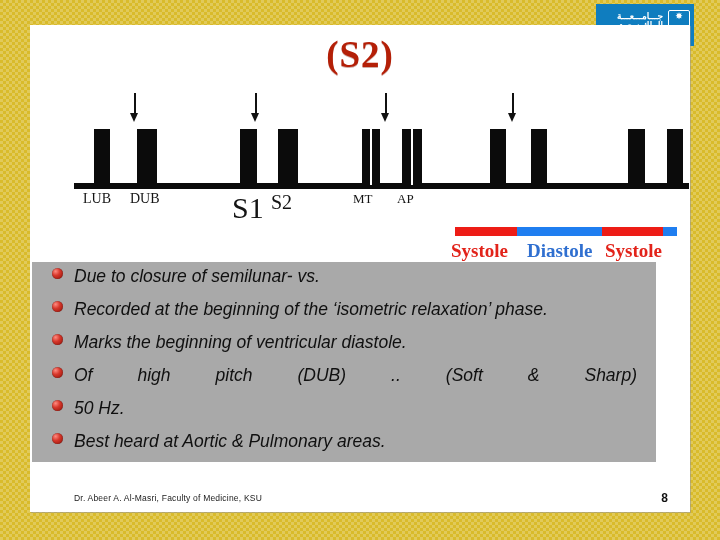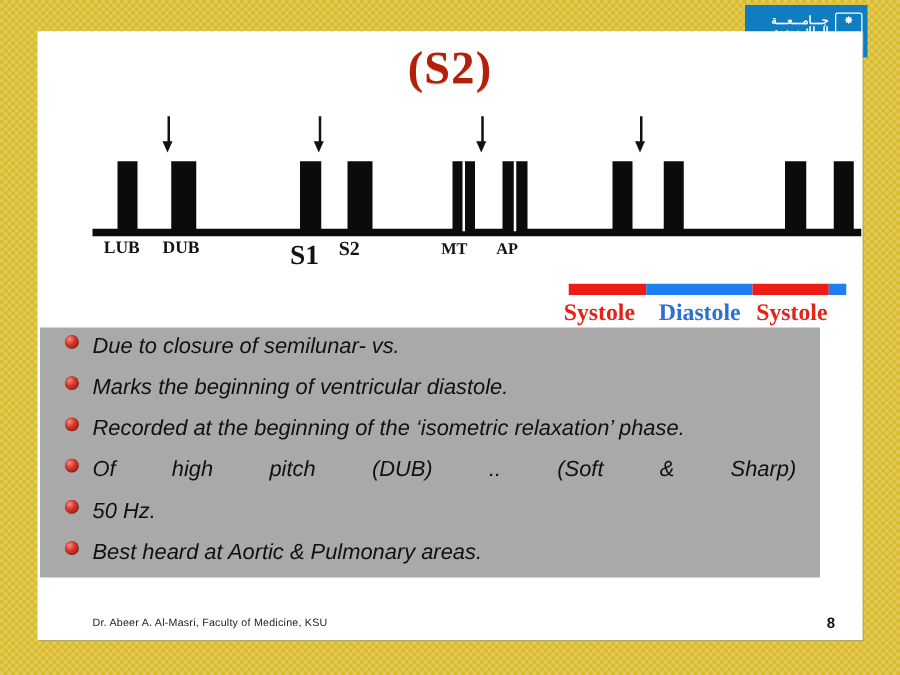--- a/index.html
+++ b/index.html
@@ -91,21 +91,21 @@
   }
   .spike.split::after {
     content: ""; position: absolute; left: 50%; top: 0; bottom: 0;
     width: 2px; margin-left: -1px; background: #ffffff;
   }
 
   
   .dlabel {
     position: absolute;
     font-family: "Liberation Serif", serif;
-    font-weight: bold;
+    font-weight: normal;
     color: #141414;
     white-space: nowrap;
   }
 
   
   #phasebar { position: absolute; left: 0; top: 134px; width: 645px; height: 9px; }
   .seg { position: absolute; top: 0; height: 9px; }
   .seg.red { background: #ed1c16; }
   .seg.blue { background: #1f7ef0; }
 
@@ -207,22 +207,22 @@
           <div class="spike split" style="left: 322px; width: 18px; height: 56px;"></div>
           <div class="spike split" style="left: 362px; width: 20px; height: 56px;"></div>
           <div class="spike" style="left: 450px; width: 16px; height: 56px;"></div>
           <div class="spike" style="left: 491px; width: 16px; height: 56px;"></div>
           <div class="spike" style="left: 588px; width: 17px; height: 56px;"></div>
           <div class="spike" style="left: 627px; width: 16px; height: 56px;"></div>
         </div>
       <div id="labels-layer">
           <div class="dlabel" style="left: 43px; top: 98px; font-size: 14px;">LUB</div>
           <div class="dlabel" style="left: 90px; top: 98px; font-size: 14px; text-align: right;">DUB</div>
-          <div class="dlabel" style="left: 192px; top: 98px; font-size: 22px;">S1</div>
-          <div class="dlabel" style="left: 231px; top: 98px; font-size: 16px;">S2</div>
+          <div class="dlabel" style="left: 192px; top: 98px; font-size: 30px;">S1</div>
+          <div class="dlabel" style="left: 231px; top: 98px; font-size: 20px;">S2</div>
           <div class="dlabel" style="left: 313px; top: 98px; font-size: 13px;">MT</div>
           <div class="dlabel" style="left: 357px; top: 98px; font-size: 13px;">AP</div>
         </div>
       <div id="phasebar">
           <div class="seg red" style="left: 415px; width: 62px;"></div>
           <div class="seg blue" style="left: 477px; width: 85px;"></div>
           <div class="seg red" style="left: 562px; width: 61px;"></div>
           <div class="seg blue" style="left: 623px; width: 14px;"></div>
         </div>
       <div id="phase-labels-layer">
@@ -234,25 +234,25 @@
 
     <div id="panel"></div>
 
     <div id="bullets">
         <div class="bullet-row">
           <span class="bullet-dot"></span>
           <span class="bullet-text">Due to closure of semilunar- vs.</span>
         </div>
         <div class="bullet-row">
           <span class="bullet-dot"></span>
+          <span class="bullet-text">Recorded at the beginning of the ‘isometric relaxation’ phase.</span>
+        </div>
+        <div class="bullet-row">
+          <span class="bullet-dot"></span>
           <span class="bullet-text">Marks the beginning of ventricular diastole.</span>
-        </div>
-        <div class="bullet-row">
-          <span class="bullet-dot"></span>
-          <span class="bullet-text">Recorded at the beginning of the ‘isometric relaxation’ phase.</span>
         </div>
         <div class="bullet-row">
           <span class="bullet-dot"></span>
           <span class="bullet-text spread">Of high pitch (DUB) .. (Soft &amp; Sharp)</span>
         </div>
         <div class="bullet-row">
           <span class="bullet-dot"></span>
           <span class="bullet-text">50 Hz.</span>
         </div>
         <div class="bullet-row">

